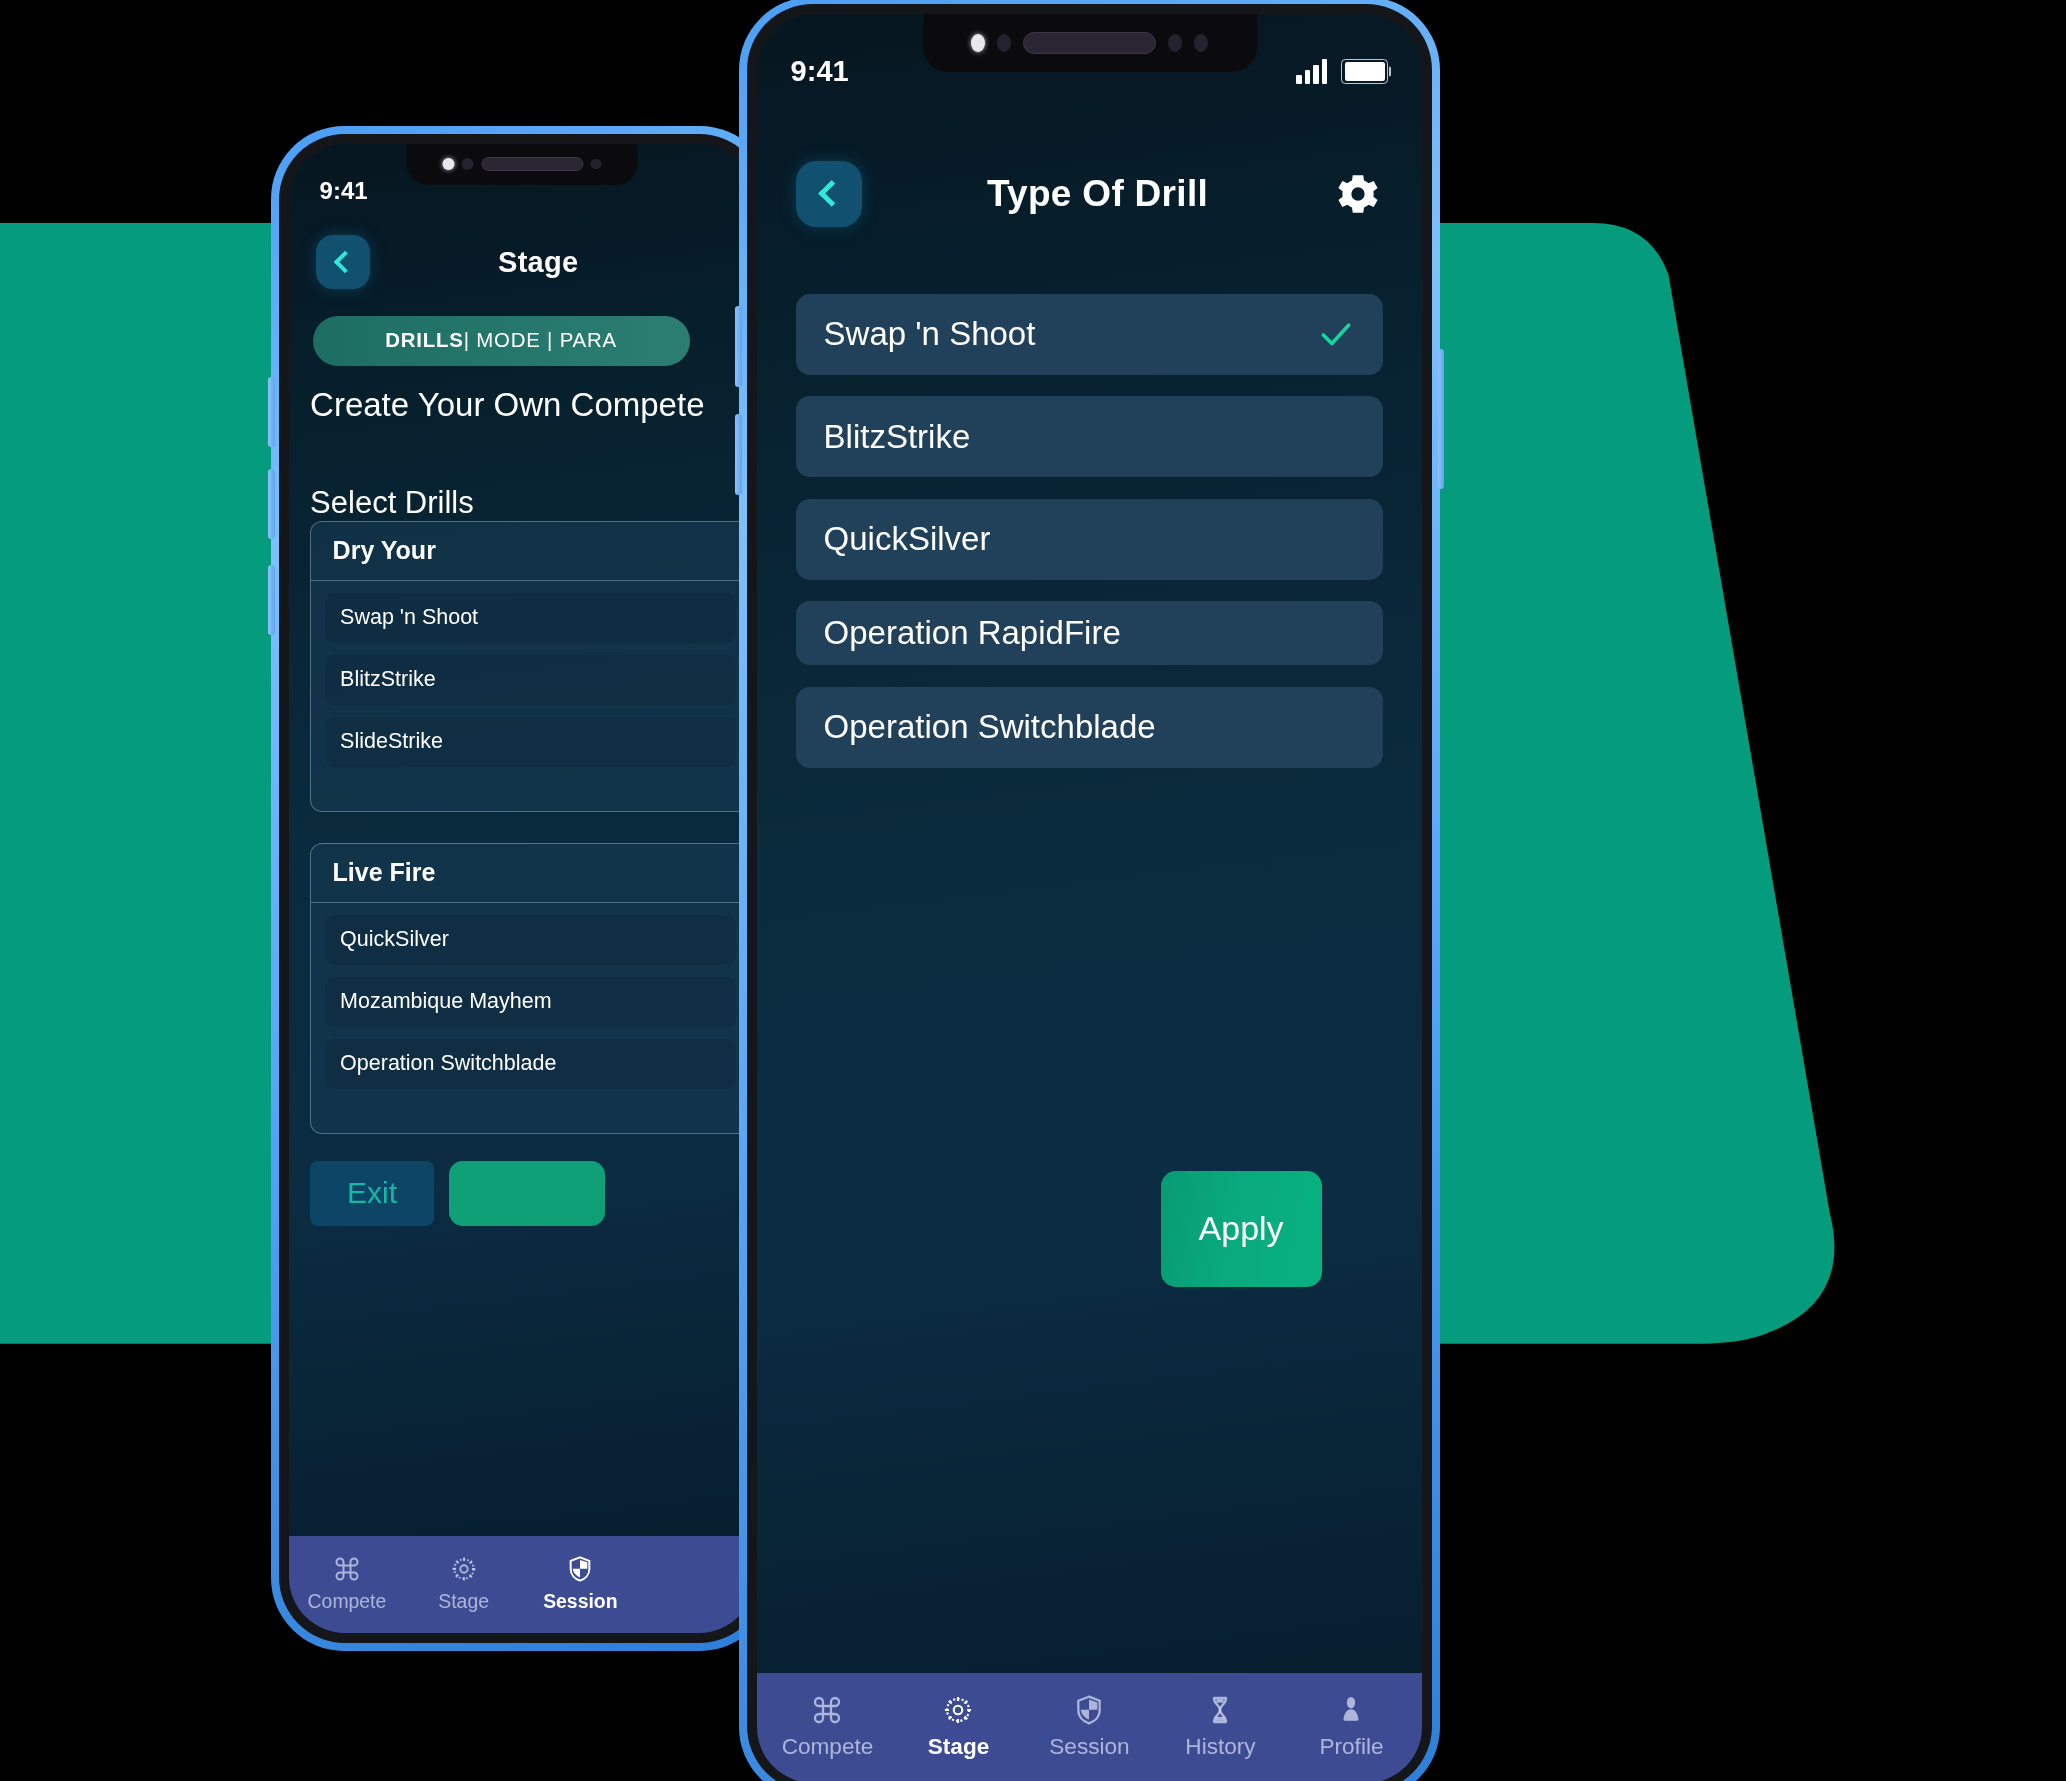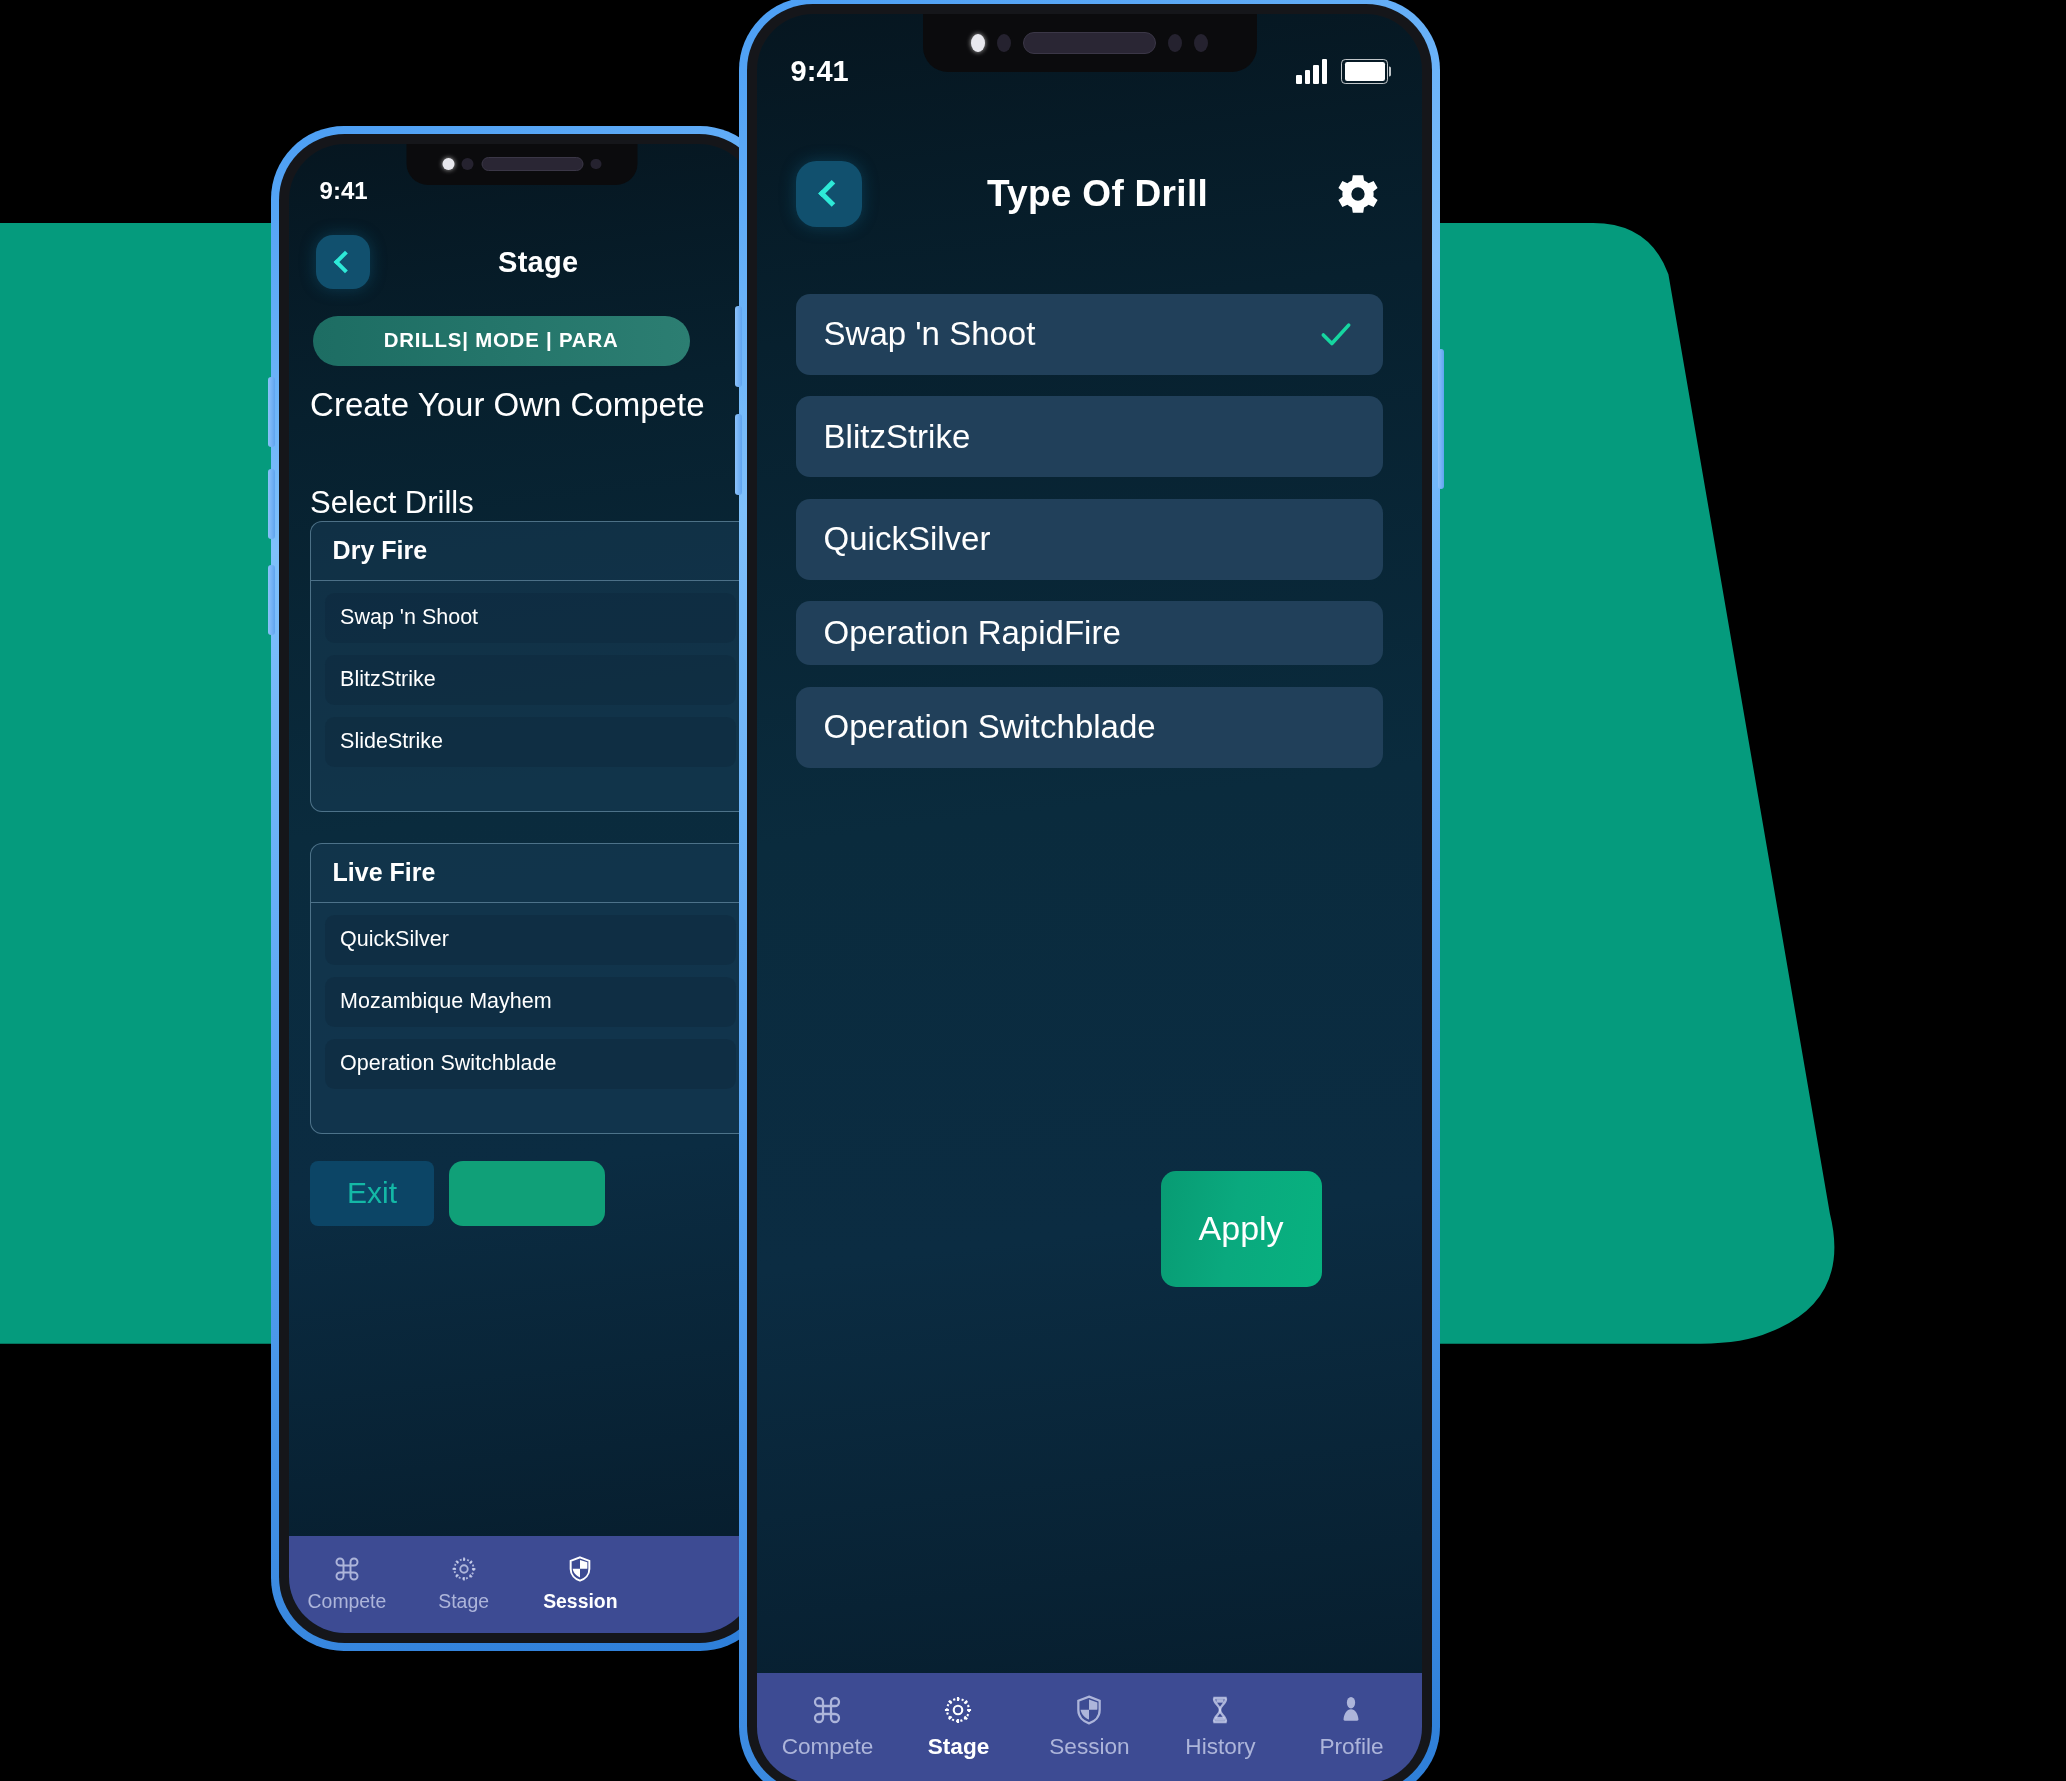--- a/index.html
+++ b/index.html
@@ -165,21 +165,21 @@
   .segpill {
     position: absolute;
     background: linear-gradient(90deg,#1d6d63 0%, #2c7e72 100%);
     border-radius: 538px;
     display: flex; align-items: center; justify-content: center;
     color: #fff;
     white-space: nowrap;
     z-index: 2;
   }
   .segpill b { font-weight: 700; }
-  .segpill span { font-weight: 700; }
+  .segpill span { font-weight: 400; }
 
   .h-create, .h-select {
     position: absolute;
     color: #fff; font-weight: 400;
     white-space: nowrap;
     z-index: 2;
   }
 
   .group-card {
     position: absolute;
@@ -257,21 +257,21 @@
       <div class="segpill" style="left:24px; top:172px; width:377px; height:50px; font-size:20.4px; letter-spacing:0.8px;">
         <b>DRILLS</b>
           <span> | MODE | PARA</span>
       </div>
 
       <div class="h-create" style="left:21.5px; top:242px; font-size:33px;">Create Your Own Compete</div>
       <div class="h-select" style="left:21.5px; top:311px; font-size:31px;margin-top:30px;">Select Drills</div>
 
       <div class="group-card" style="left:21.5px; top:377px; width:441px; height:291px;">
         <div class="group-head" style="height:59px; padding:0 21.5px; font-size:25px;">
-          <span>Dry Fire</span>
+          <span>Dry Your</span>
         </div>
         <div class="group-body" style="padding:12px 14px; gap:12px;">
           <div class="group-row" style="height:50px; padding:0 15px; font-size:21.5px;">
             <span>Swap 'n Shoot</span>
           </div>
           <div class="group-row" style="height:50px; padding:0 15px; font-size:21.5px;">
             <span>BlitzStrike</span>
           </div>
           <div class="group-row" style="height:50px; padding:0 15px; font-size:21.5px;">
             <span>SlideStrike</span>

